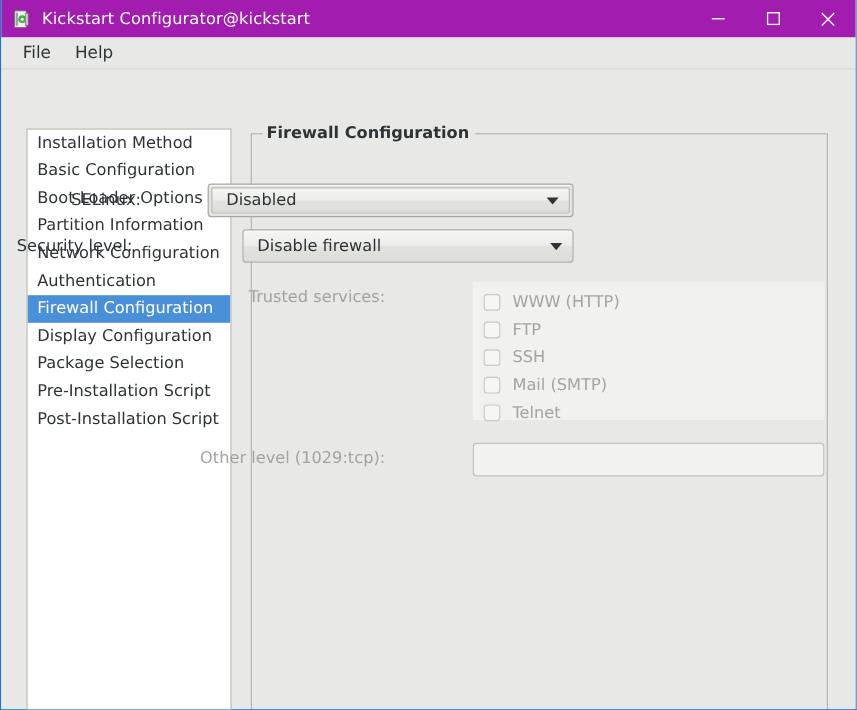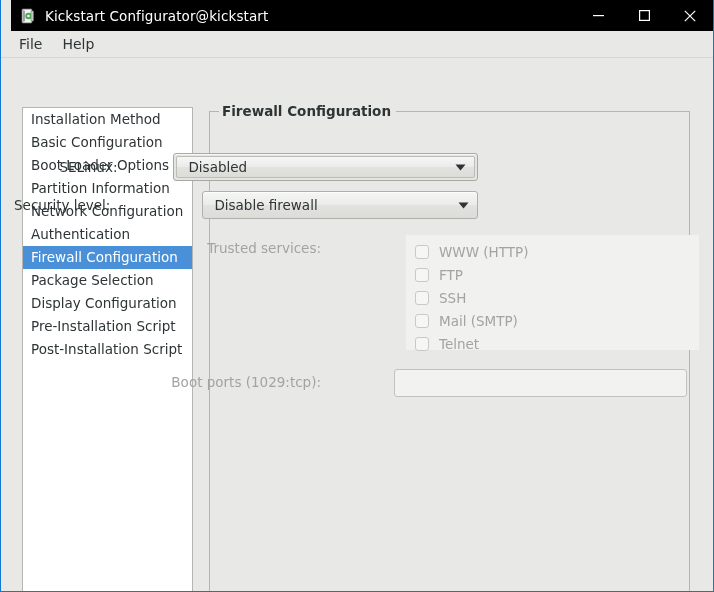--- a/index.html
+++ b/index.html
@@ -17,26 +17,25 @@
     box-sizing: border-box;
     background: #e8e8e6;
     border: 1px solid #1278d4;
     border-top: none;
     overflow: hidden;
   }
 
   
   #titlebar {
     height: 31px;
-    background: #000000;
-    display: flex;
-    align-items: center;
-    position: relative;
-    box-sizing: border-box;
-    margin-left: 10px;
+    background: #a21caf;
+    display: flex;
+    align-items: center;
+    position: relative;
+    box-sizing: border-box;
   }
   #app-icon {
     width: 16px;
     height: 16px;
     margin-left: 9px;
     margin-right: 9px;
     flex: none;
     position: relative;
   }
   #title-text {
@@ -279,22 +278,22 @@
   <div id="content">
 
     <div id="sidebar">
       <div class="side-item">Installation Method</div>
       <div class="side-item">Basic Configuration</div>
       <div class="side-item">Boot Loader Options</div>
       <div class="side-item">Partition Information</div>
       <div class="side-item">Network Configuration</div>
       <div class="side-item">Authentication</div>
       <div class="side-item selected">Firewall Configuration</div>
+      <div class="side-item">Display Configuration</div>
       <div class="side-item">Package Selection</div>
-      <div class="side-item">Display Configuration</div>
       <div class="side-item">Pre-Installation Script</div>
       <div class="side-item">Post-Installation Script</div>
     </div>
 
     <div id="groupbox">
       <div id="group-legend">Firewall Configuration</div>
 
       <div class="row" style="left:-196px; top:41px; width:464px;">
         <div class="field-label" style="width:122px; margin-right:12px;">SELinux:</div>
         <div class="combo focused" style="width:358px;">
@@ -316,21 +315,21 @@
           <div class="combo-arrow">
             <svg width="11" height="7" viewBox="0 0 11 7">
                 <path d="M0.5 0.5 L10.5 0.5 L5.5 6.5 Z" fill="#2e3436"></path>
               </svg>
           </div>
         </div>
       </div>
 
       <div class="field-label disabled" style="position:absolute; left:-196px; top:128px; width:307px;">Trusted services:</div>
 
-      <div id="services-panel" style="left:196px; top:123px; width:293px; height:115px; padding:5px 0 5px 9px;">
+      <div id="services-panel" style="left:184px; top:123px; width:293px; height:115px; padding:5px 0 5px 9px;">
         <div class="check-row">
           <span class="checkbox"></span>
           <span class="check-label">WWW (HTTP)</span>
         </div>
         <div class="check-row">
           <span class="checkbox"></span>
           <span class="check-label">FTP</span>
         </div>
         <div class="check-row">
           <span class="checkbox"></span>
@@ -339,18 +338,18 @@
         <div class="check-row">
           <span class="checkbox"></span>
           <span class="check-label">Mail (SMTP)</span>
         </div>
         <div class="check-row">
           <span class="checkbox"></span>
           <span class="check-label">Telnet</span>
         </div>
       </div>
 
-      <div class="field-label disabled" style="position:absolute; left:-196px; top:262px; width:307px;">Boot ports (1029:tcp):</div>
+      <div class="field-label disabled" style="position:absolute; left:-196px; top:262px; width:307px;">Other level (1029:tcp):</div>
       <input class="entry" type="text" style="position: absolute; left: 184px; top: 257px; width: 293px;" placeholder="">
     </div>
 
   </div>
 </div>
 
 </body></html>

